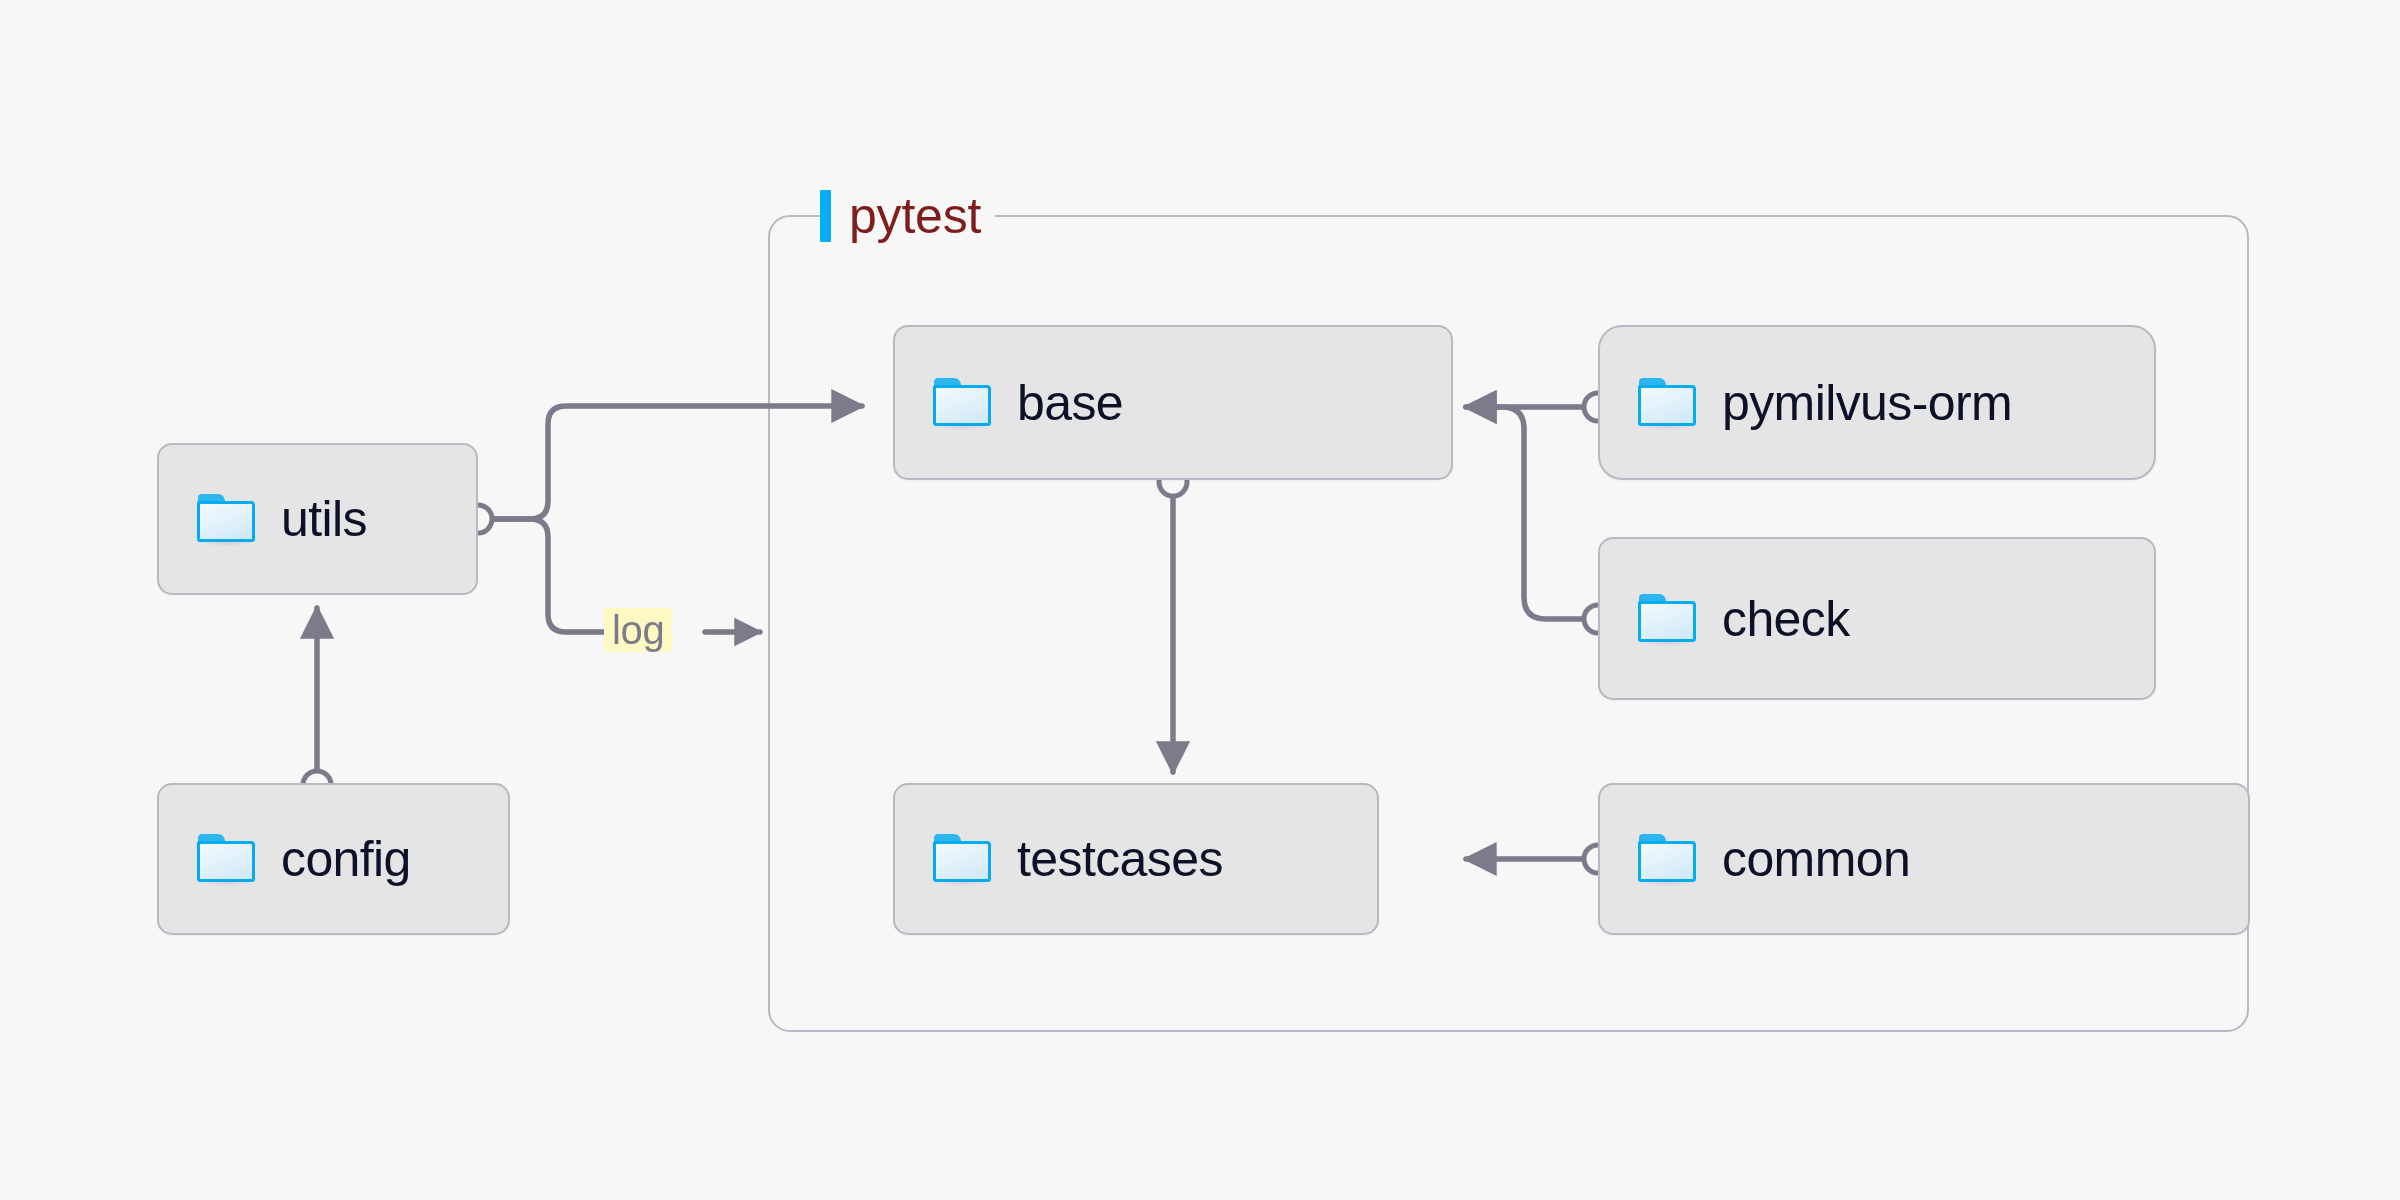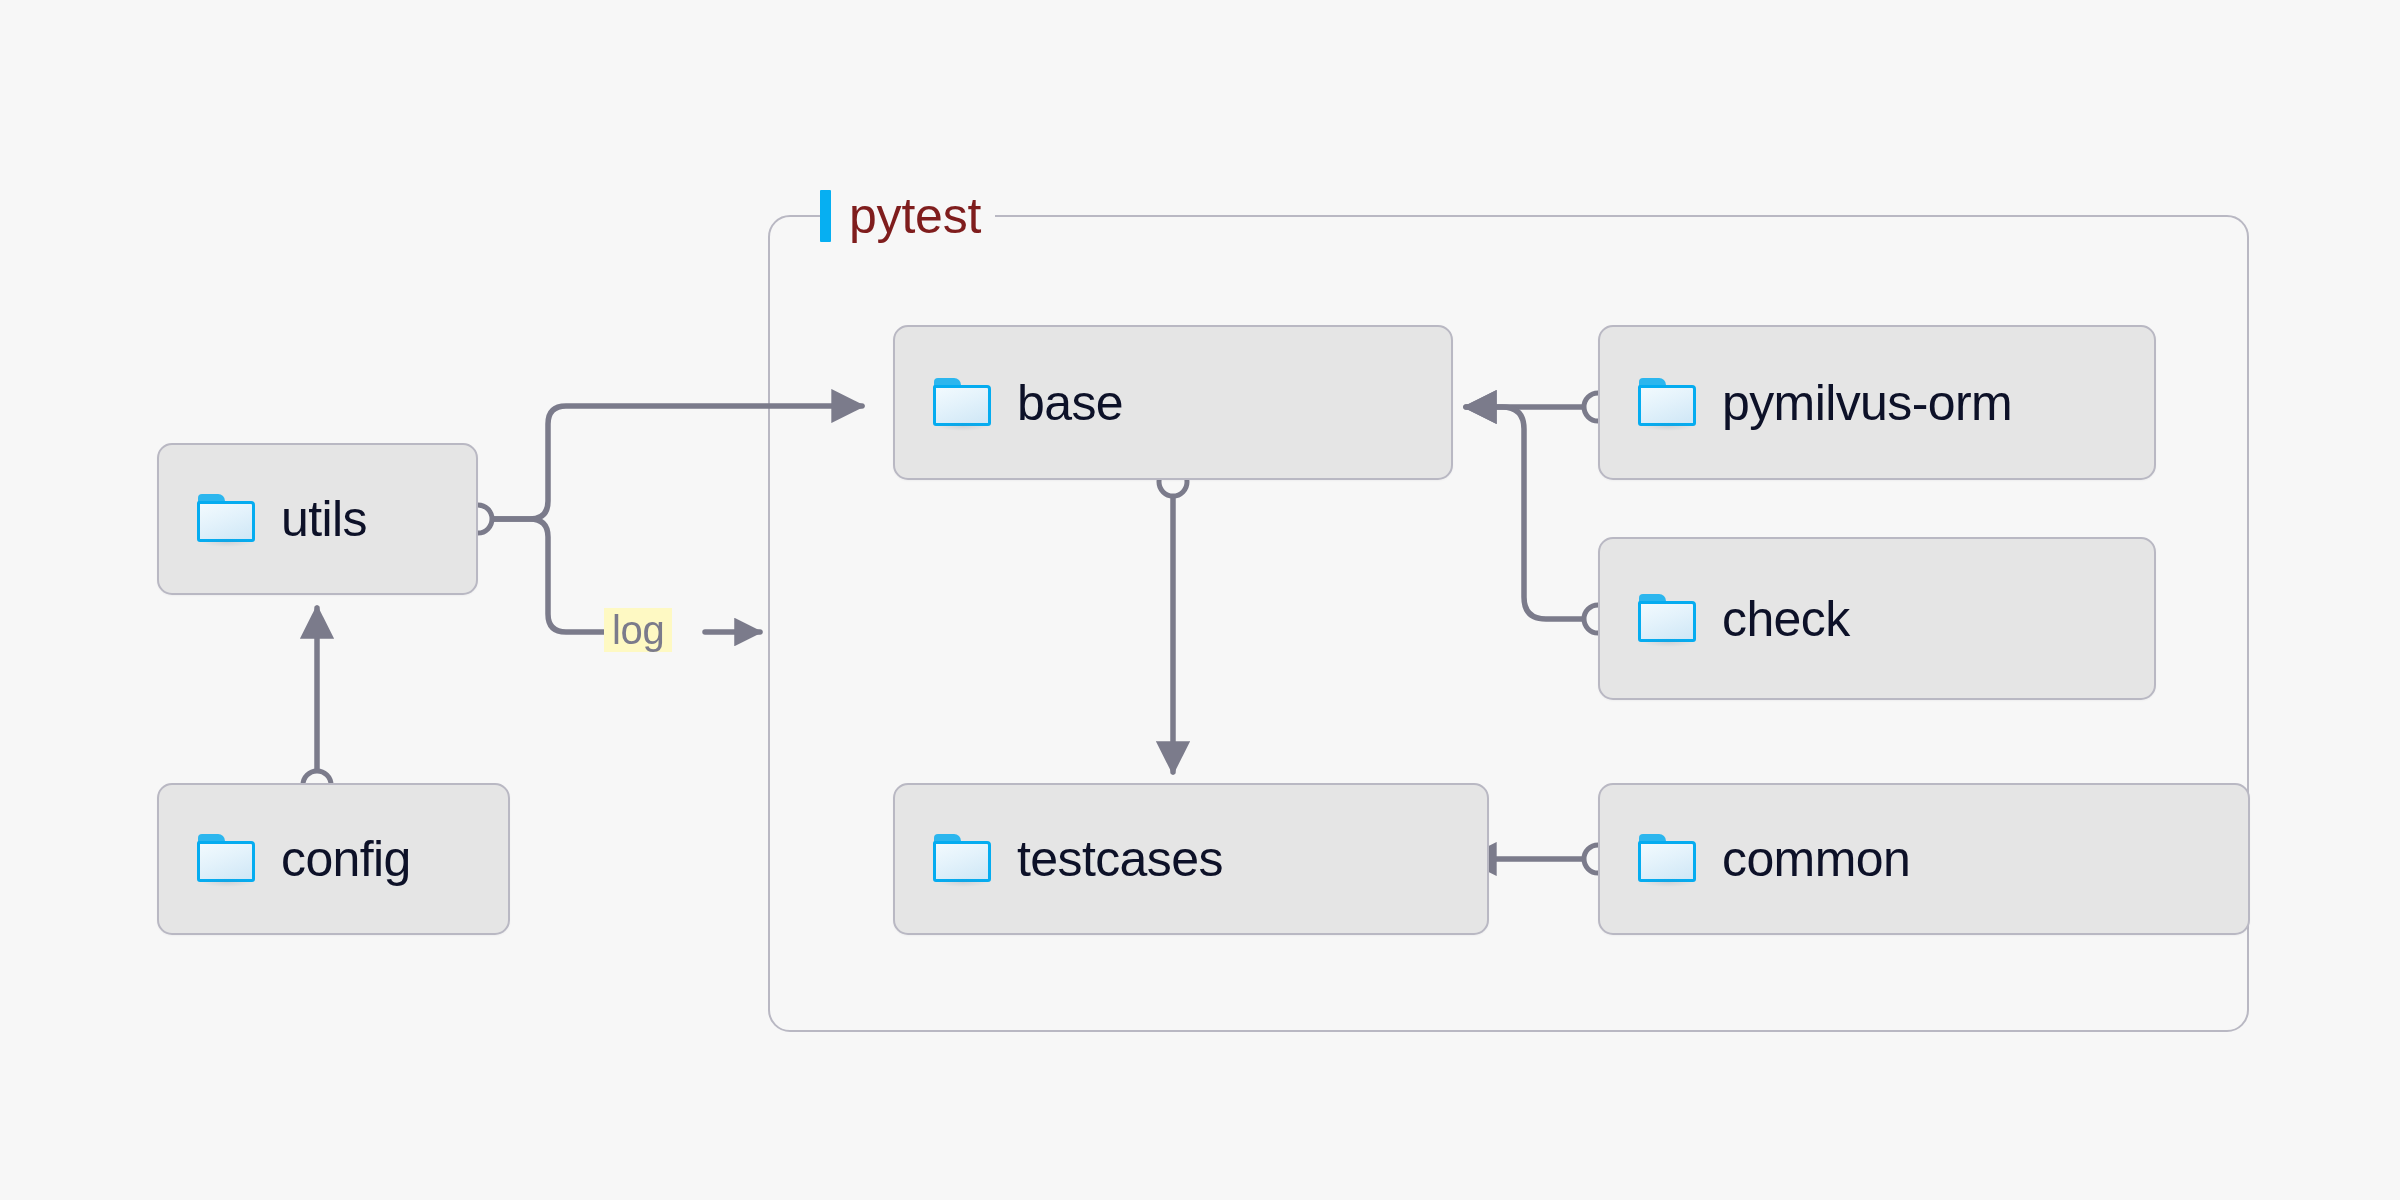--- a/index.html
+++ b/index.html
@@ -180,30 +180,30 @@
 
   <div class="node" style="left:893px;top:325px;width:560px;height:155px;">
     <span class="folder">
       <span class="tab"></span>
         <span class="body"></span>
         <span class="glow"></span>
     </span>
     <span class="label">base</span>
   </div>
 
-  <div class="node" style="left:893px;top:783px;width:596px;height:152px;">
+  <div class="node" style="left:893px;top:783px;width:486px;height:152px;">
     <span class="folder">
       <span class="tab"></span>
         <span class="body"></span>
         <span class="glow"></span>
     </span>
     <span class="label">testcases</span>
   </div>
 
-  <div class="node" style="left:1598px;top:325px;width:558px;height:155px;">
+  <div class="node" style="left:1598px;top:325px;width:558px;height:155px;border-radius:24px;">
     <span class="folder">
       <span class="tab"></span>
         <span class="body"></span>
         <span class="glow"></span>
     </span>
     <span class="label">pymilvus-orm</span>
   </div>
 
   <div class="node" style="left:1598px;top:537px;width:558px;height:163px;">
     <span class="folder">

